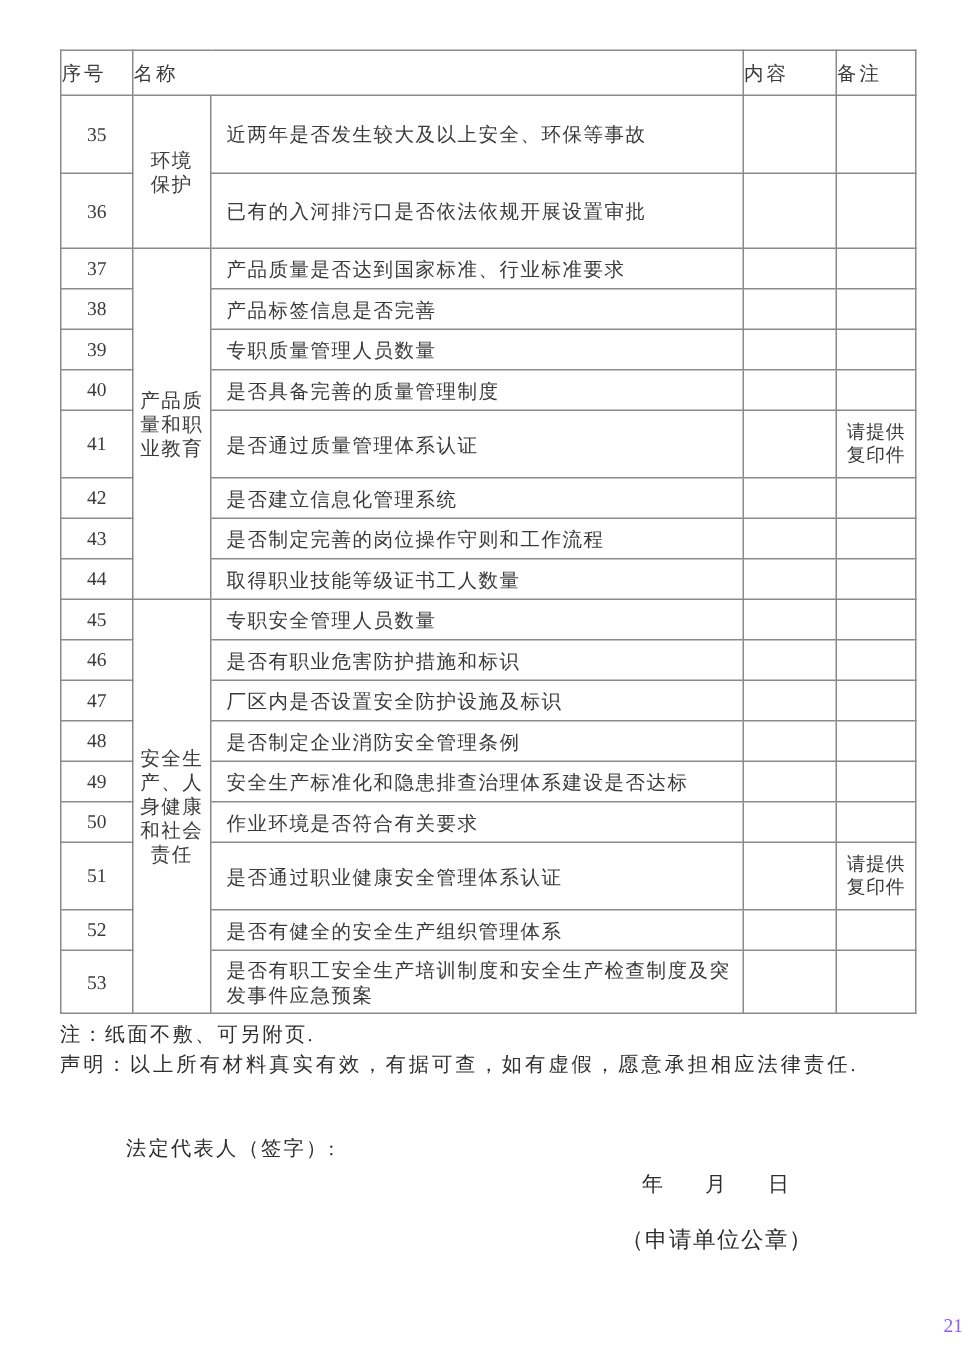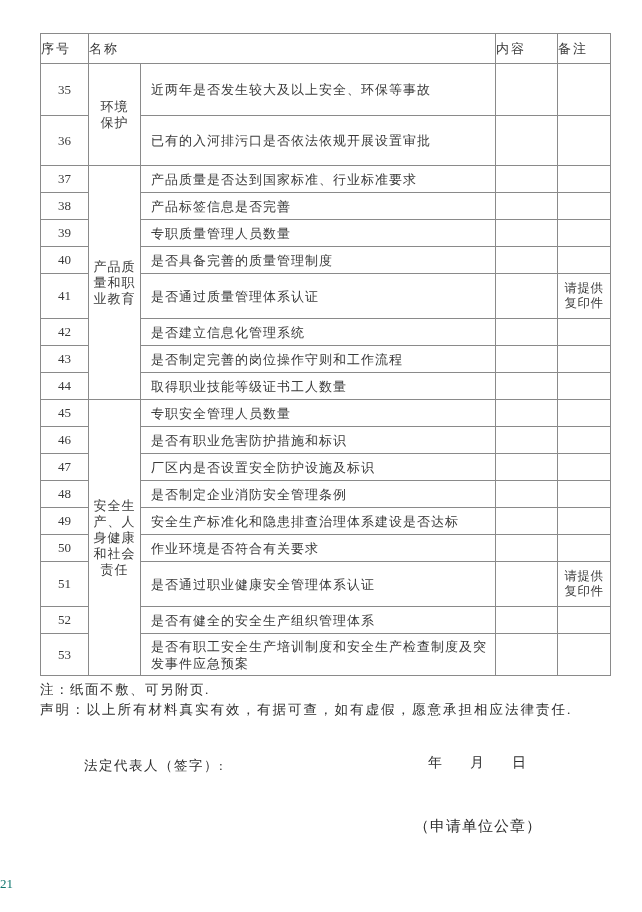--- a/index.html
+++ b/index.html
@@ -23,23 +23,23 @@
   tr.rh-30 { height:30px; }
   tr.rh-52 { height:52px; }
   tr.rh-50 { height:50px; }
   tr.rh-27 { height:27px; }
   tr.rh-45 { height:45px;margin-left:20px; }
   tr.rh-42 { height:42px;padding-left:24px; }
   .abs { position:absolute; }
   .note-line { left:40px; top:681px; font-size:13.5px; letter-spacing:1.5px; color:#2e2e2e; }
   .statement-line { left:40px; top:701px; font-size:13.5px; letter-spacing:2px; color:#2e2e2e; }
   .legal-rep { left:84px; top:757px; font-size:13.5px; letter-spacing:1.5px; color:#2e2e2e; }
-  .date-line { left:428px; top:754px; font-size:14px; white-space:pre; color:#2e2e2e; }
+  .date-line { left:428px; top:781px; font-size:14px; white-space:pre; color:#2e2e2e; }
   .seal-line { left:414px; top:817px; font-size:15px; letter-spacing:1px; color:#2e2e2e; }
-  .page-num { left:0; right:0; top:876px; text-align:left; font-size:13px; color:#0f766e; }
+  .page-num { left:0; right:0; top:876px; text-align:right; font-size:13px; color:#8b5cf6; }
 </style>
 </head>
 <body>
 
 <div>
 
   <table class="form">
     <colgroup>
       <col style="width:48px">
         <col style="width:52px">

